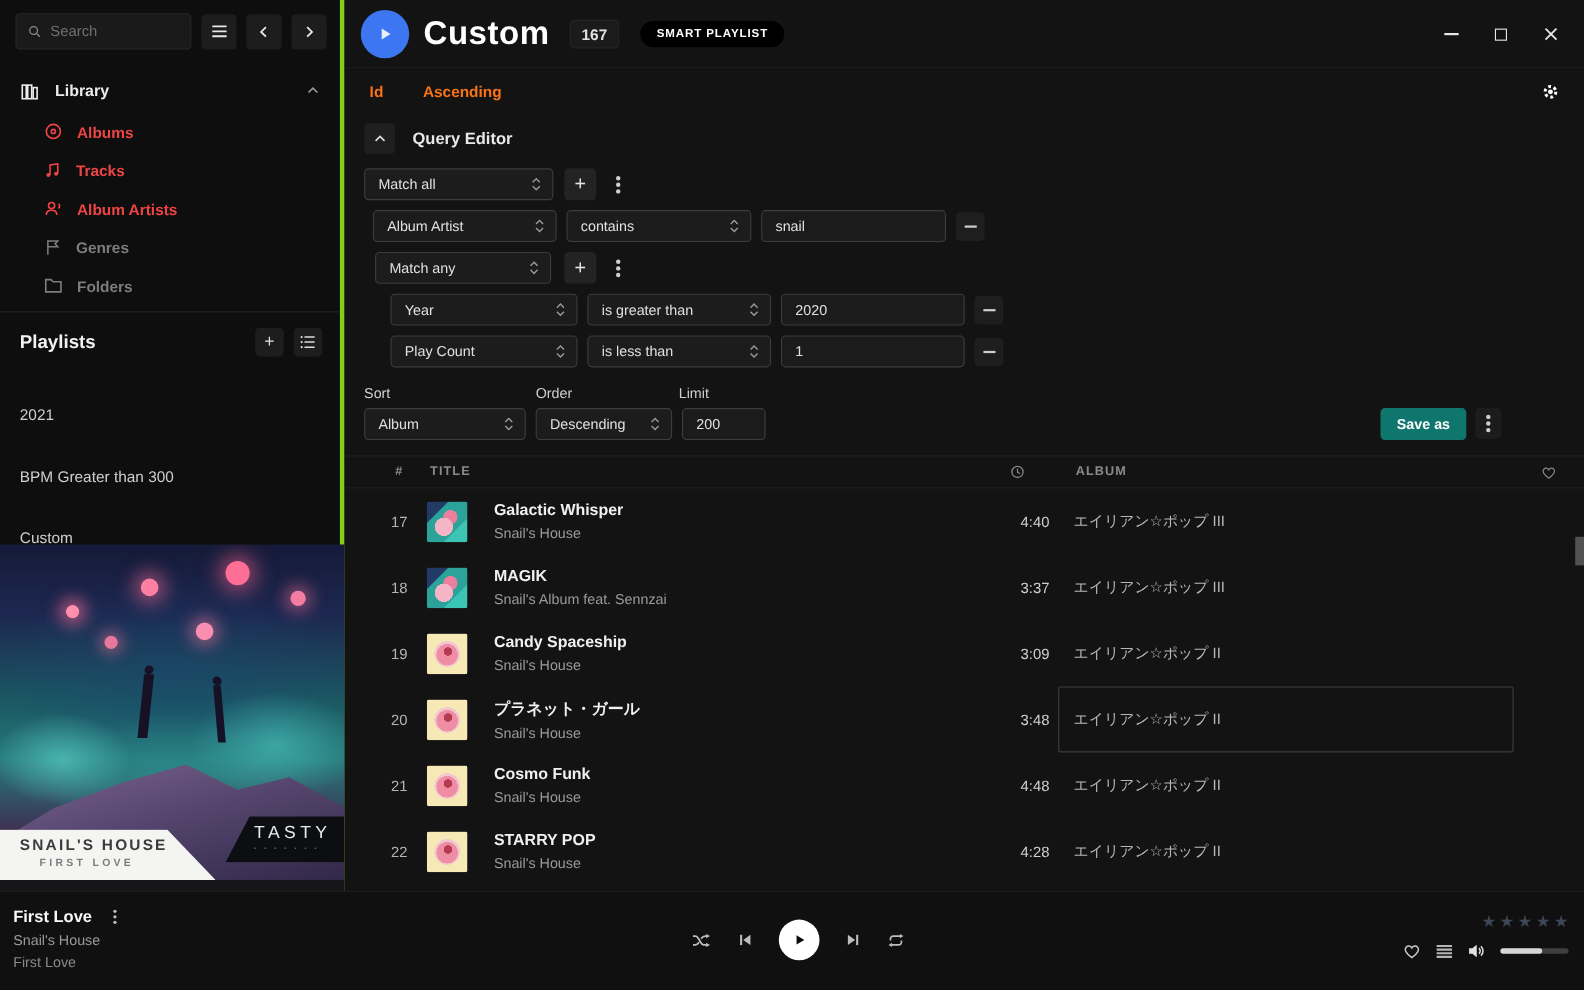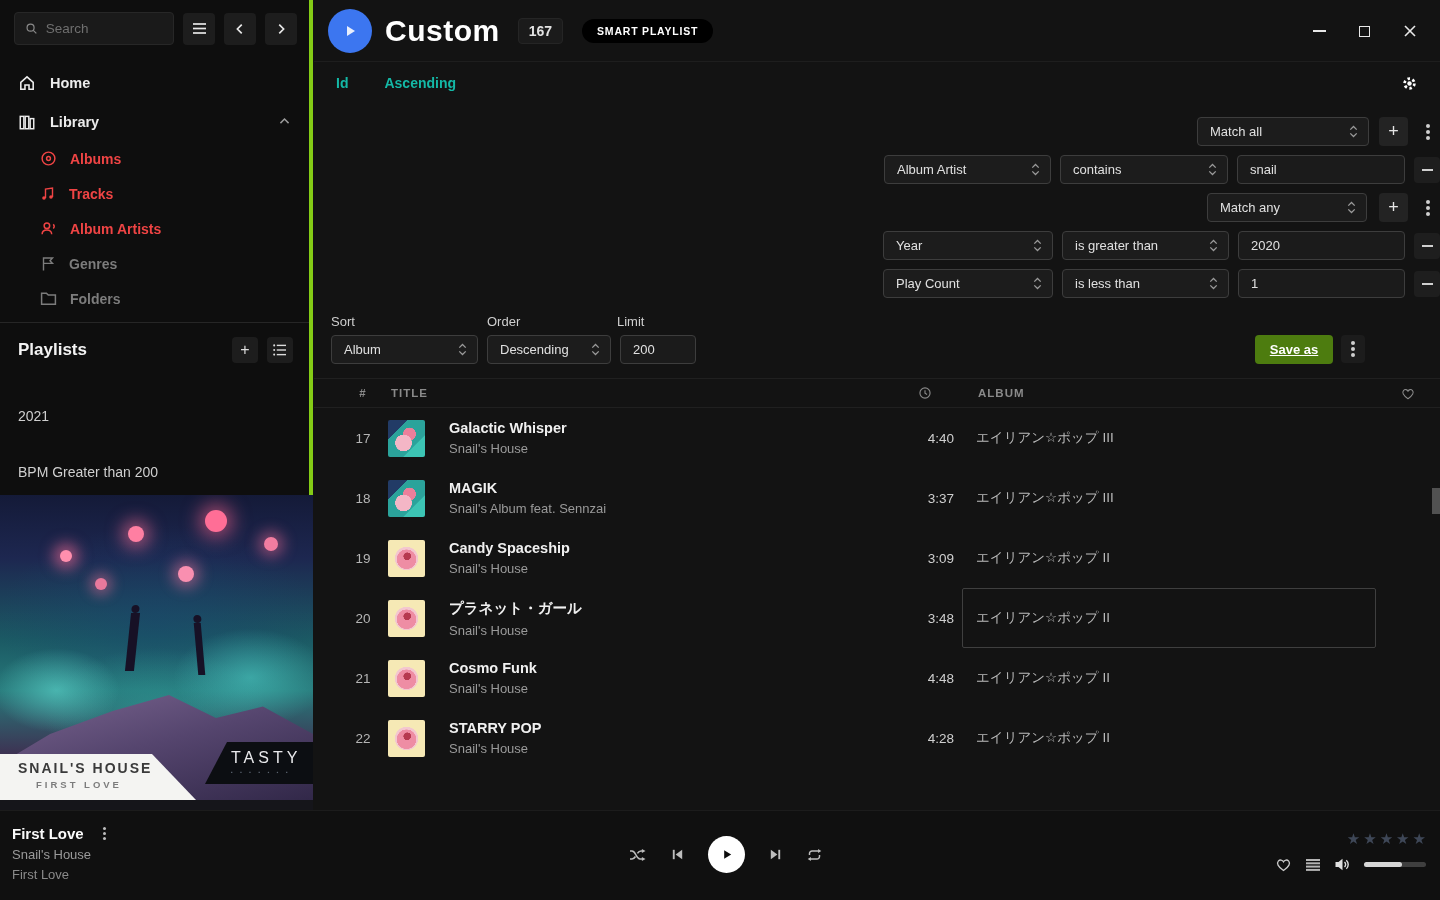--- a/index.html
+++ b/index.html
@@ -79,31 +79,31 @@
     padding:4px 10px; font-size:14px; font-weight:600; color:#e3e3e3; }
   .smart-pill { margin-left:19px; background:#000; border-radius:13px; padding:6px 15px;
     font-size:10.5px; font-weight:800; letter-spacing:.8px; color:#fff; }
   .win-controls { position:absolute; right:8px; top:0; height:62px; display:flex; align-items:center; }
   .win-btn { width:45px; height:40px; background:transparent; border:none; color:#e8e8e8;
     display:flex; align-items:center; justify-content:center; cursor:pointer; }
   .win-btn .bar { width:13px; height:2px; background:#e8e8e8; }
   .win-btn .box { width:11px; height:11px; border:1.7px solid #e8e8e8; }
 
   .toolbar { display:flex; align-items:center; height:42px; padding-left:22px; position:relative; }
-  .tb-btn { background:none; border:none; color:#14b8a6; font-size:14px; font-weight:700;
+  .tb-btn { background:none; border:none; color:#f97316; font-size:14px; font-weight:700;
     cursor:pointer; margin-right:36px; font-family:inherit; }
   .tb-dots { background:none; border:none; color:#cfcfcf; cursor:pointer; }
   .gear-btn { position:absolute; right:22px; background:none; border:none; cursor:pointer; }
 
   .qe { padding-left:17px; position:relative; }
   .qe-head { display:flex; align-items:center; gap:16px; margin-top:8px; }
   .qe-collapse { width:28px; height:28px; background:#1f1f1f; border:none; border-radius:4px;
     display:flex; align-items:center; justify-content:center; cursor:pointer; }
   .qe-title { font-size:15px; font-weight:600; color:#e8e8e8; }
-  .qe-row { display:flex; align-items:center; margin-top:9px;justify-content:flex-end; }
+  .qe-row { display:flex; align-items:center; margin-top:9px; }
   .sel { display:flex; align-items:center; justify-content:space-between; height:29px;
     background:#1c1c1c; border:1px solid #3d3d3d; border-radius:4px; padding:0 9px 0 12px;
     font-size:13px; color:#e0e0e0; cursor:pointer; }
   .tin { height:29px; background:#1b1b1b; border:1px solid #3d3d3d; border-radius:4px;
     padding:0 12px; font-size:13px; color:#e0e0e0; font-family:inherit; outline:none; }
   .icon-btn { width:29px; height:29px; background:#232323; border:none; border-radius:4px;
     color:#e5e5e5; font-size:18px; display:flex; align-items:center; justify-content:center;
     cursor:pointer; }
   .minus-btn { width:26px; height:26px; background:#1e1e1e; border:none; border-radius:4px;
     display:flex; align-items:center; justify-content:center; cursor:pointer; }
@@ -207,26 +207,20 @@
       <button class="sq-btn">
         <svg width="14" height="14" viewBox="0 0 16 16">
           <polyline points="6,3 11,8 6,13" fill="none" stroke="#e8e8e8" stroke-width="1.9"></polyline>
         </svg>
       </button>
     </div>
 
     <nav class="nav">
       <div class="nav-item">
         <svg width="18" height="18" viewBox="0 0 16 16">
-          <path d="M2.5 7.5 L8 2.5 L13.5 7.5 V13.5 H9.8 V9.8 H6.2 V13.5 H2.5 Z" fill="none" stroke="#ececec" stroke-width="1.4"></path>
-        </svg>
-        <span>Home</span>
-      </div>
-      <div class="nav-item">
-        <svg width="18" height="18" viewBox="0 0 16 16">
           <rect x="2" y="3" width="3.2" height="11" fill="none" stroke="#ececec" stroke-width="1.3"></rect>
           <rect x="6.4" y="3" width="3.2" height="11" fill="none" stroke="#ececec" stroke-width="1.3"></rect>
           <rect x="10.8" y="5" width="3.2" height="9" fill="none" stroke="#ececec" stroke-width="1.3"></rect>
         </svg>
         <span>Library</span>
         <span class="spacer"></span>
         <svg width="13" height="13" viewBox="0 0 16 16">
           <polyline points="3,10 8,5 13,10" fill="none" stroke="#9a9a9a" stroke-width="1.8"></polyline>
         </svg>
       </div>
@@ -299,21 +293,21 @@
               <circle cx="1.2" cy="1.5" r="1.1"></circle>
               <circle cx="1.2" cy="6.5" r="1.1"></circle>
               <circle cx="1.2" cy="11.5" r="1.1"></circle>
             </g>
         </svg>
       </button>
     </div>
     <div id="pl-items">
   <div class="pl-item"><span>2021</span></div>
 
-  <div class="pl-item"><span>BPM Greater than 200</span></div>
+  <div class="pl-item"><span>BPM Greater than 300</span></div>
 
   <div class="pl-item"><span>Custom</span></div>
 
   <div class="pl-item"><span>DJ Okawari</span></div>
 
   <div class="pl-item"><span>Favorites</span></div>
 </div>
 
     <div class="album-art">
       <div class="bushes"></div>
@@ -367,20 +361,28 @@
       <button class="tb-dots"><span class="dots-h"></span></button>
       <button class="gear-btn">
         <svg width="17" height="17" viewBox="0 0 16 16">
           <circle cx="8" cy="8" r="2.1" fill="#fff"></circle>
           <circle cx="8" cy="8" r="4.6" fill="none" stroke="#fff" stroke-width="2.6" stroke-dasharray="2.4 2.4"></circle>
         </svg>
       </button>
     </div>
 
     <section class="qe">
+      <div class="qe-head">
+        <button class="qe-collapse">
+          <svg width="13" height="13" viewBox="0 0 16 16">
+            <polyline points="3,10 8,5 13,10" fill="none" stroke="#ddd" stroke-width="1.9"></polyline>
+          </svg>
+        </button>
+        <span class="qe-title">Query Editor</span>
+      </div>
 
       <div class="qe-row" style="margin-top:13px;">
         <div class="sel" style="width:172px;">
           <span>Match all</span>
           <svg width="11" height="13" viewBox="0 0 12 14">
             <polyline points="2.5,5 6,1.5 9.5,5" fill="none" stroke="#9a9a9a" stroke-width="1.4"></polyline>
             <polyline points="2.5,9 6,12.5 9.5,9" fill="none" stroke="#9a9a9a" stroke-width="1.4"></polyline>
           </svg>
         </div>
         <button class="icon-btn" style="margin-left:10px;">+</button>
@@ -480,21 +482,21 @@
           </svg>
         </div>
         <div class="sel" style="width:124px;margin-left:9px;">
           <span>Descending</span>
           <svg width="11" height="13" viewBox="0 0 12 14">
             <polyline points="2.5,5 6,1.5 9.5,5" fill="none" stroke="#9a9a9a" stroke-width="1.4"></polyline>
             <polyline points="2.5,9 6,12.5 9.5,9" fill="none" stroke="#9a9a9a" stroke-width="1.4"></polyline>
           </svg>
         </div>
         <input class="tin" style="width: 76px; margin-left: 9px;" value="200">
-        <button class="saveas" id="saveas" style="background: #4d7c0f; text-decoration: underline;">Save as</button>
+        <button class="saveas" id="saveas" style="background: #0f766e;">Save as</button>
         <button class="dots-btn sort-dots">
             <span class="dots-v"></span>
           </button>
       </div>
     </section>
 
     <div class="thead">
       <div class="c-num">#</div>
       <div class="c-title">TITLE</div>
       <div class="c-dur">

